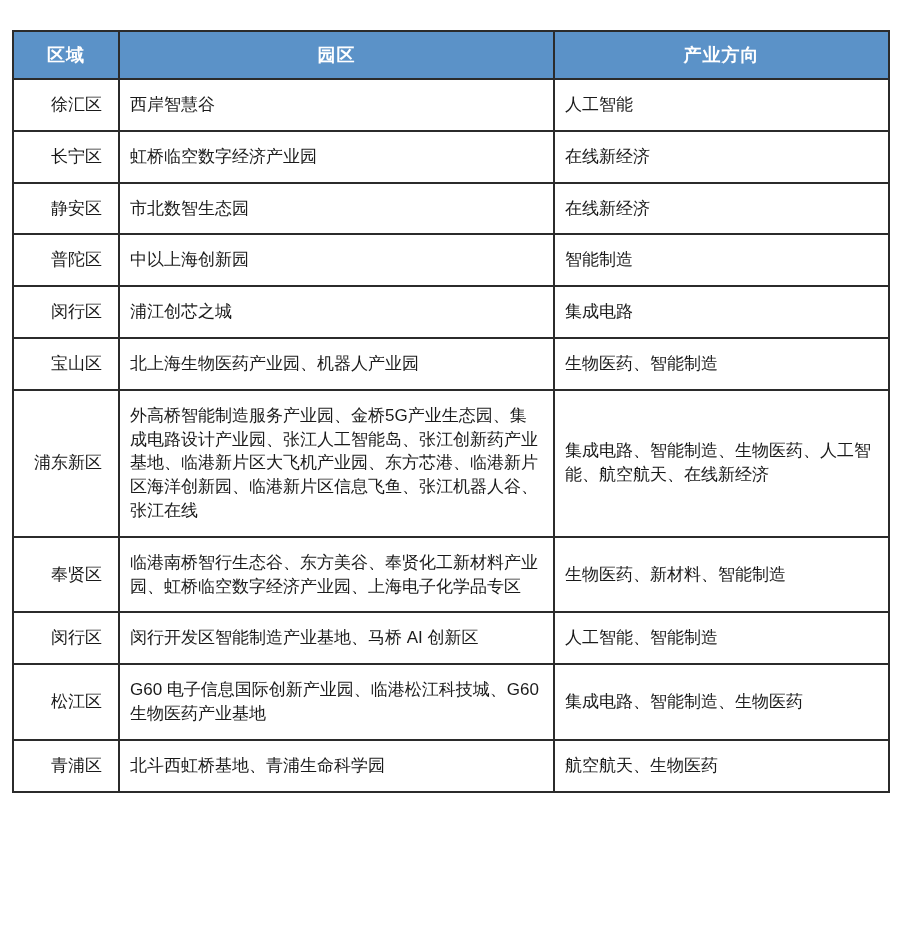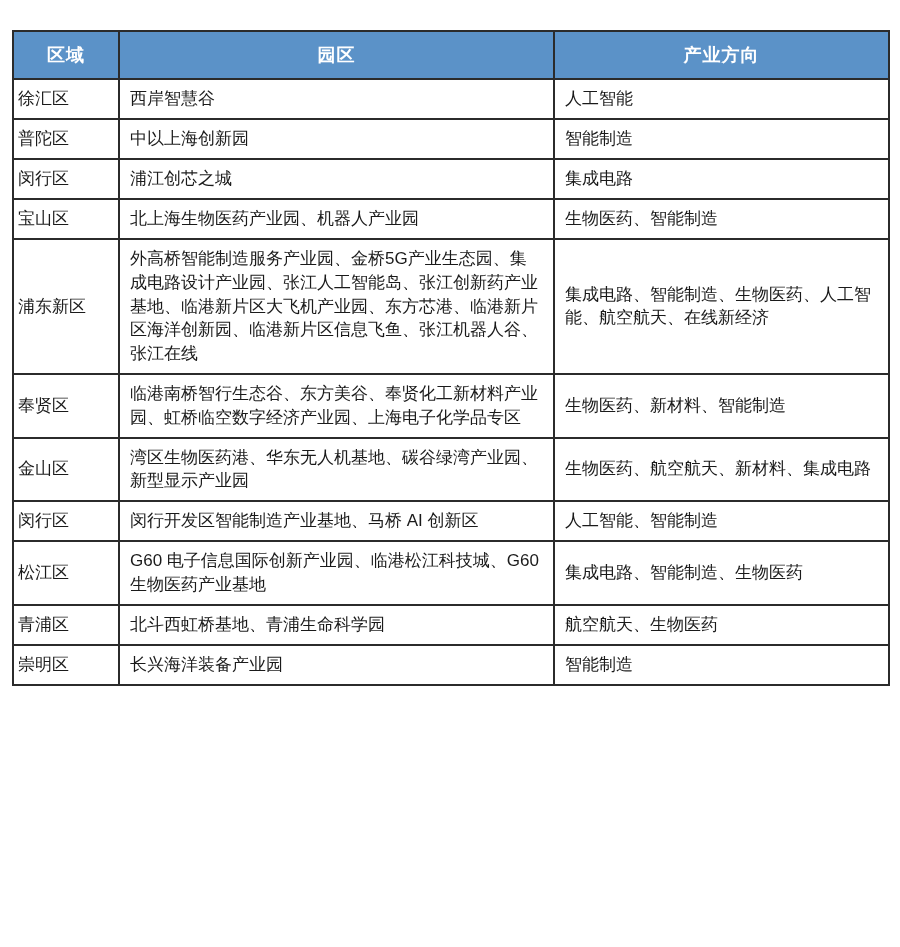--- a/index.html
+++ b/index.html
@@ -37,28 +37,28 @@
     font-size: 18px;
     font-weight: bold;
     text-align: center;
     padding: 11px 8px;
     border: 2px solid var(--border);
     letter-spacing: 1px;
   }
   .parks-table td {
     font-size: 17px;
     line-height: 1.4;
-    padding: 7px 10px;
+    padding: 13px 10px;
     border: 2px solid var(--border);
     vertical-align: middle;
     background: var(--row-bg);
   }
   .parks-table td.region {
-    text-align: left;
-    padding: 7px 4px;
+    text-align: right;
+    padding: 7px 16px;
   }
   .parks-table td.parks,
   .parks-table td.industries {
     text-align: left;
   }
   .parks-table tr { height: 40px; }
 </style>
 </head>
 <body>
 
@@ -76,20 +76,30 @@
         <th>产业方向</th>
       </tr>
     </thead>
     <tbody id="tbody">
         <tr>
           <td class="region">徐汇区</td>
           <td class="parks">西岸智慧谷</td>
           <td class="industries">人工智能</td>
         </tr>
         <tr>
+          <td class="region">长宁区</td>
+          <td class="parks">虹桥临空数字经济产业园</td>
+          <td class="industries">在线新经济</td>
+        </tr>
+        <tr>
+          <td class="region">静安区</td>
+          <td class="parks">市北数智生态园</td>
+          <td class="industries">在线新经济</td>
+        </tr>
+        <tr>
           <td class="region">普陀区</td>
           <td class="parks">中以上海创新园</td>
           <td class="industries">智能制造</td>
         </tr>
         <tr>
           <td class="region">闵行区</td>
           <td class="parks">浦江创芯之城</td>
           <td class="industries">集成电路</td>
         </tr>
         <tr>
@@ -101,39 +111,29 @@
           <td class="region">浦东新区</td>
           <td class="parks">外高桥智能制造服务产业园、金桥5G产业生态园、集成电路设计产业园、张江人工智能岛、张江创新药产业基地、临港新片区大飞机产业园、东方芯港、临港新片区海洋创新园、临港新片区信息飞鱼、张江机器人谷、张江在线</td>
           <td class="industries">集成电路、智能制造、生物医药、人工智能、航空航天、在线新经济</td>
         </tr>
         <tr>
           <td class="region">奉贤区</td>
           <td class="parks">临港南桥智行生态谷、东方美谷、奉贤化工新材料产业园、虹桥临空数字经济产业园、上海电子化学品专区</td>
           <td class="industries">生物医药、新材料、智能制造</td>
         </tr>
         <tr>
-          <td class="region">金山区</td>
-          <td class="parks">湾区生物医药港、华东无人机基地、碳谷绿湾产业园、新型显示产业园</td>
-          <td class="industries">生物医药、航空航天、新材料、集成电路</td>
-        </tr>
-        <tr>
           <td class="region">闵行区</td>
           <td class="parks">闵行开发区智能制造产业基地、马桥 AI 创新区</td>
           <td class="industries">人工智能、智能制造</td>
         </tr>
         <tr>
           <td class="region">松江区</td>
           <td class="parks">G60 电子信息国际创新产业园、临港松江科技城、G60 生物医药产业基地</td>
           <td class="industries">集成电路、智能制造、生物医药</td>
         </tr>
         <tr>
           <td class="region">青浦区</td>
           <td class="parks">北斗西虹桥基地、青浦生命科学园</td>
           <td class="industries">航空航天、生物医药</td>
         </tr>
-        <tr>
-          <td class="region">崇明区</td>
-          <td class="parks">长兴海洋装备产业园</td>
-          <td class="industries">智能制造</td>
-        </tr>
       </tbody>
   </table>
 </div>
 
 </body></html>

